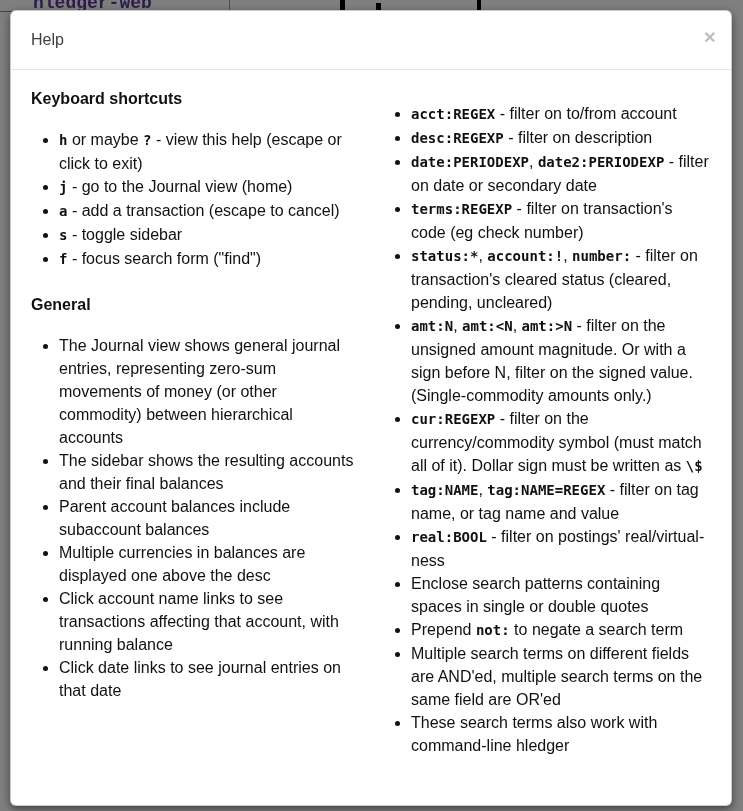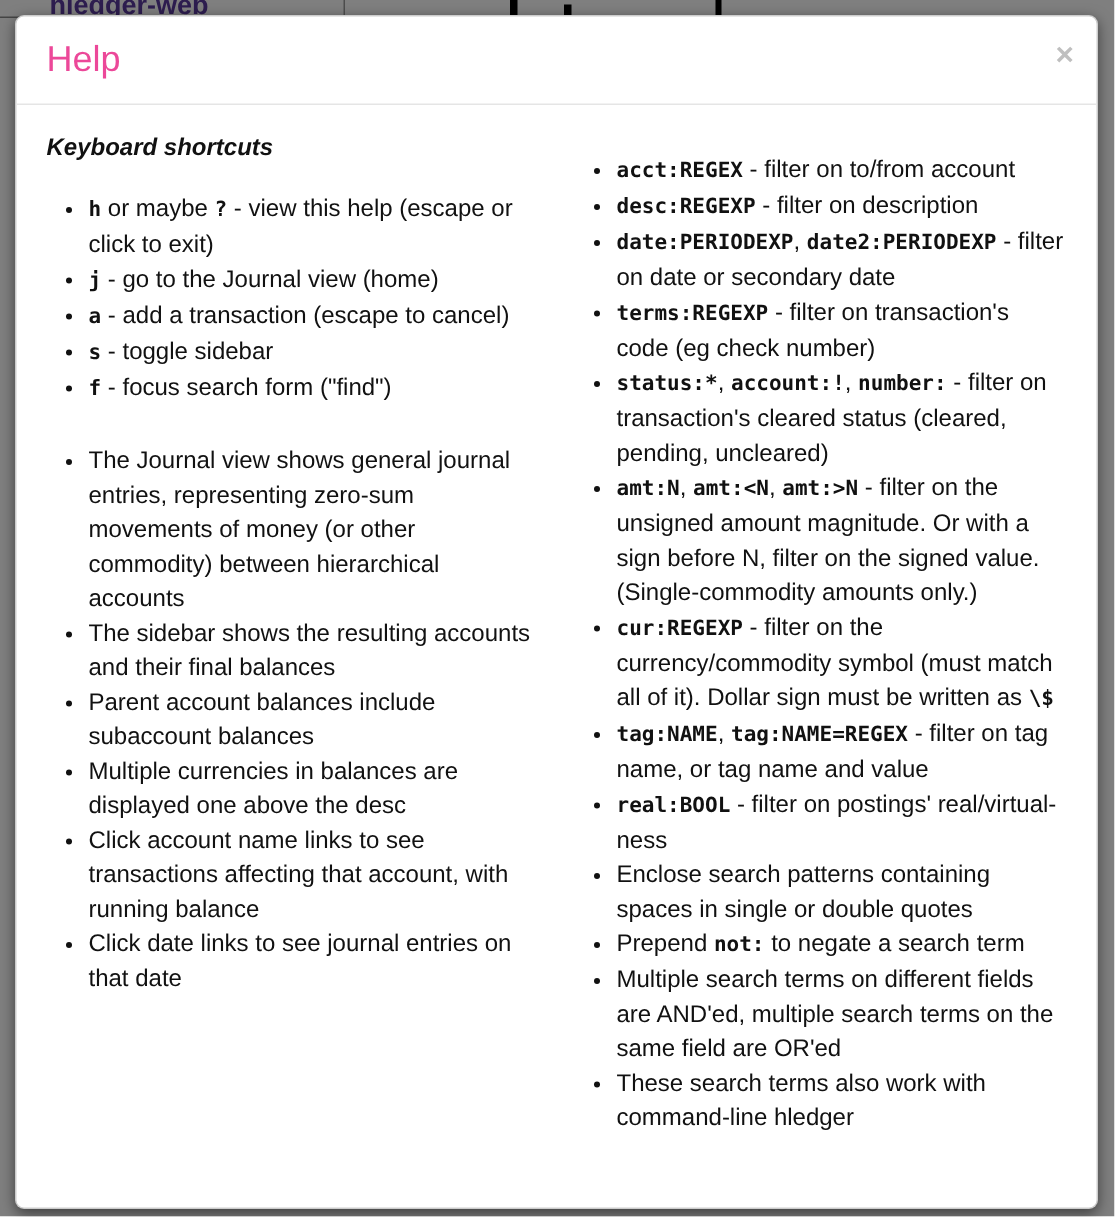--- a/index.html
+++ b/index.html
@@ -11,21 +11,21 @@
   }
   html,body{margin:0;padding:0;}
   body{
     width:743px;height:811px;position:relative;overflow:hidden;
     background:#ffffff;
     font-family:"Liberation Sans", "DejaVu Sans", sans-serif;
     color:var(--text);
   }
   
   .bg-page{position:absolute;inset:0;background:#fff;}
-  .bg-strip{position:absolute;top:0;left:0;width:743px;height:13px;overflow:hidden;}
+  .bg-strip{position:absolute;top:0;left:0;width:743px;height:13px;overflow:hidden;font-family:Liberation Mono, monospace;}
   .brand{
     position:absolute;left:33px;top:-7px;
     font-size:18px;font-weight:bold;color:var(--brand-link);
     text-decoration:none;white-space:nowrap;
   }
   .bg-underline{position:absolute;left:0;top:11px;width:238px;height:1px;background:#8a8a8a;}
   .bg-vline{position:absolute;left:229px;top:0;width:1px;height:13px;background:#9a9a9a;}
   .frag{position:absolute;background:#000;}
   .frag.f1{left:340px;top:0;width:5px;height:10px;}
   .frag.f2{left:376px;top:3px;width:5px;height:7px;}
@@ -36,35 +36,35 @@
   .modal{
     position:absolute;left:10px;top:10px;width:722px;height:796px;
     box-sizing:border-box;background:#fff;border:1px solid rgba(0,0,0,0.2);
     border-radius:6px;box-shadow:0 3px 9px rgba(0,0,0,0.5);
     overflow:hidden;
   }
   .modal-header{
     position:relative;padding:15px 20px;border-bottom:1px solid var(--divider);
   }
   .modal-title{
-    margin:0;font-size:24px;font-weight:normal;line-height:28px;color:#ec4899;
+    margin:0;font-size:16px;font-weight:normal;line-height:28px;color:#404040;
   }
   .close-btn{
     position:absolute;top:16px;right:15px;border:0;background:none;padding:0;
     font-size:21px;font-weight:bold;line-height:20px;color:var(--close);
     cursor:pointer;font-family:inherit;
   }
   .modal-body{
     display:flex;padding:20px 20px 0 20px;box-sizing:border-box;
   }
   .col{box-sizing:border-box;width:50%;}
   .col-left{padding-right:15px;}
   .col-right{padding-left:12px;}
   .sec-h{
-    margin:0 0 20px 0;font-size:16px;font-weight:bold;color:#111;line-height:18px;font-style:italic;
+    margin:0 0 20px 0;font-size:16px;font-weight:bold;color:#111;line-height:18px;
   }
   .sec-list{
     margin:12px 0 25px 0;padding:0 0 0 28px;
   }
   .sec-list li{
     font-size:16px;line-height:23px;color:#111;
   }
   code{
     font-family:"DejaVu Sans Mono", "Liberation Mono", monospace;
     font-weight:bold;font-size:14px;color:#111;background:none;
@@ -97,20 +97,21 @@
           <h3 class="sec-h">Keyboard shortcuts</h3>
           <ul class="sec-list">
             <li><code>h</code> or maybe <code>?</code> - view this help (escape or click to exit)</li>
             <li><code>j</code> - go to the Journal view (home)</li>
             <li><code>a</code> - add a transaction (escape to cancel)</li>
             <li><code>s</code> - toggle sidebar</li>
             <li><code>f</code> - focus search form ("find")</li>
           </ul>
         </section>
         <section>
+          <h3 class="sec-h">General</h3>
           <ul class="sec-list">
             <li>The Journal view shows general journal entries, representing zero-sum movements of money (or other commodity) between hierarchical accounts</li>
             <li>The sidebar shows the resulting accounts and their final balances</li>
             <li>Parent account balances include subaccount balances</li>
             <li>Multiple currencies in balances are displayed one above the desc</li>
             <li>Click account name links to see transactions affecting that account, with running balance</li>
             <li>Click date links to see journal entries on that date</li>
           </ul>
         </section>
       </div>

